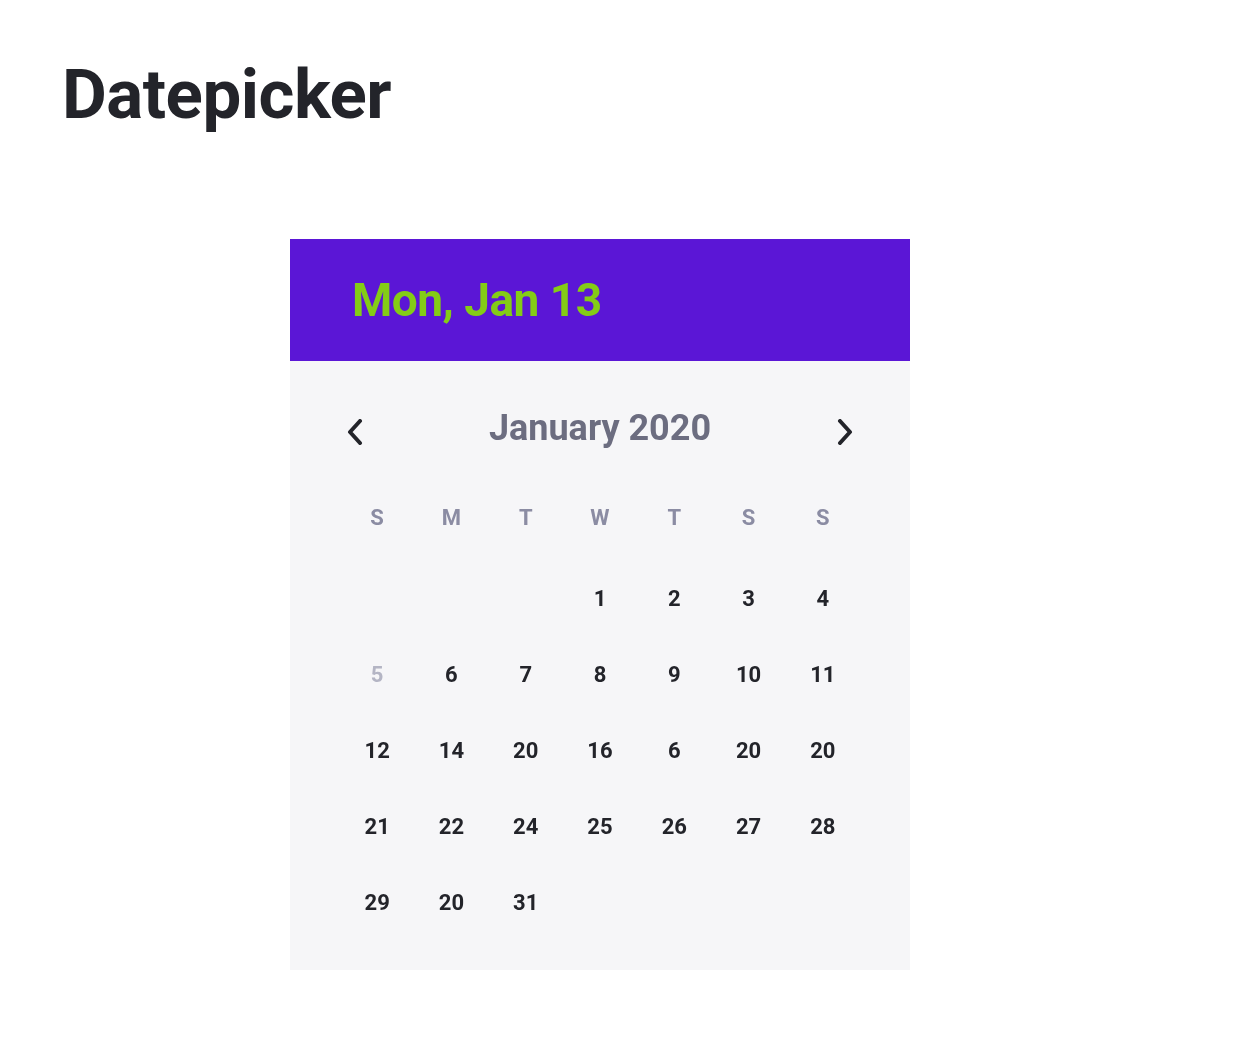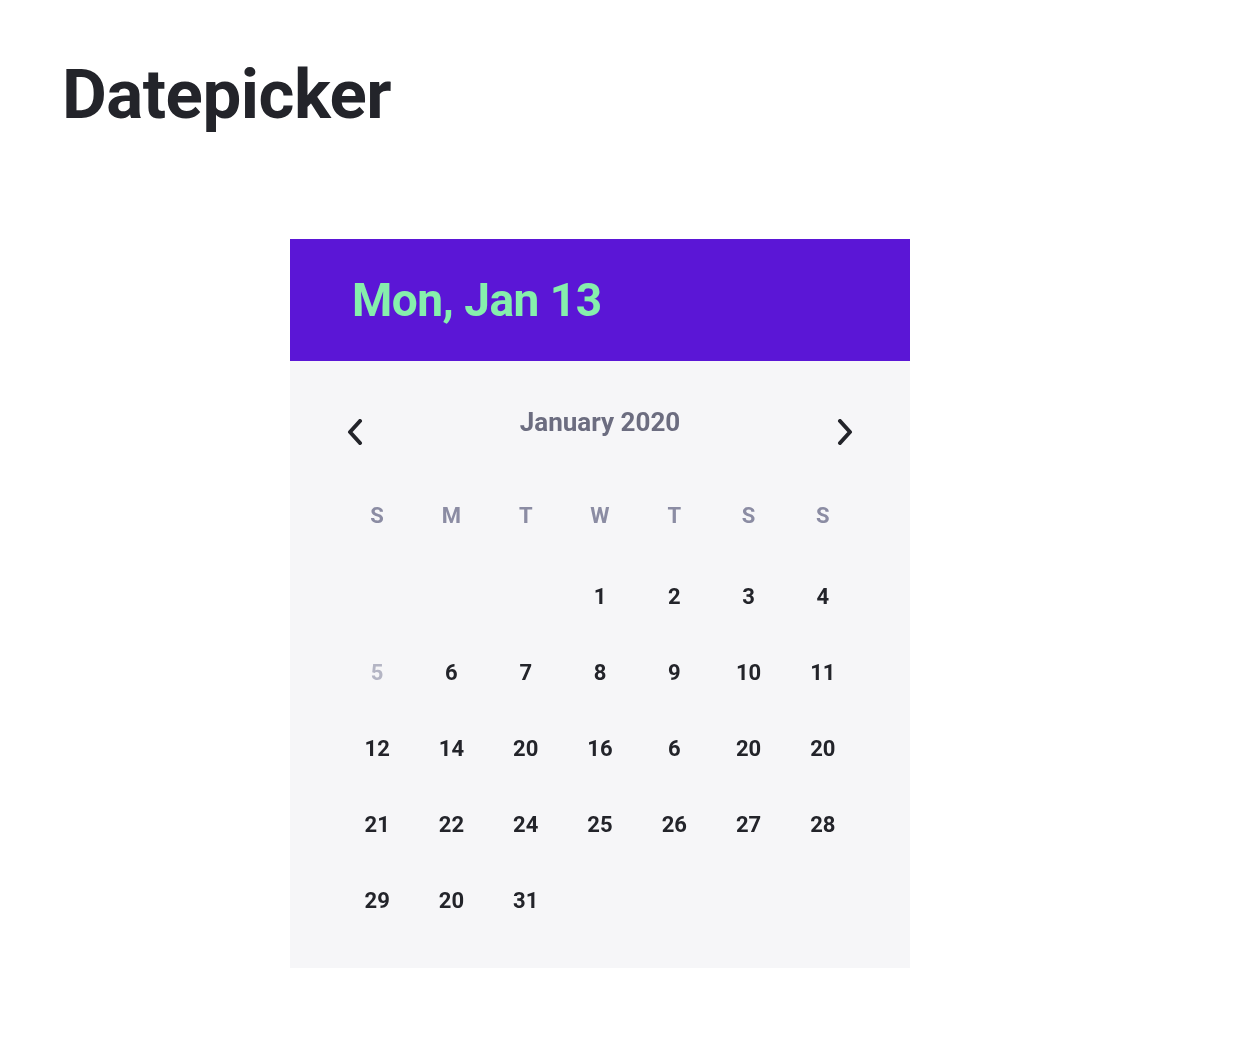--- a/index.html
+++ b/index.html
@@ -19,21 +19,21 @@
 }
 .datepicker {
   width: 620px;
   margin: 104px 0 0 290px;
   background: #f6f6f8;
   box-shadow: 0 0 0 0 rgba(0,0,0,0);
 }
 .dp-header {
   background: #5b16d6;
   padding: 34px 0 34px 62px;
-  color: #86efac;
+  color: #84cc16;
 }
 .dp-header-date {
   font-size: 46px;
   font-weight: 700;
   letter-spacing: -0.5px;
 }
 .dp-body {
   padding: 50px 50px 30px 50px;
 }
 .dp-nav {
@@ -46,21 +46,21 @@
   width: 30px;
   height: 30px;
   display: flex;
   align-items: center;
   justify-content: center;
   cursor: pointer;
   color: #23242a;
   margin-top: 6px;
 }
 .dp-month {
-  font-size: 26px;
+  font-size: 36px;
   font-weight: 700;
   color: #6c6d80;
   text-align: center;
   flex: 1;
   margin-top: -4px;
 }
 .dp-grid {
   display: grid;
   grid-template-columns: repeat(7, 1fr);
   text-align: center;

